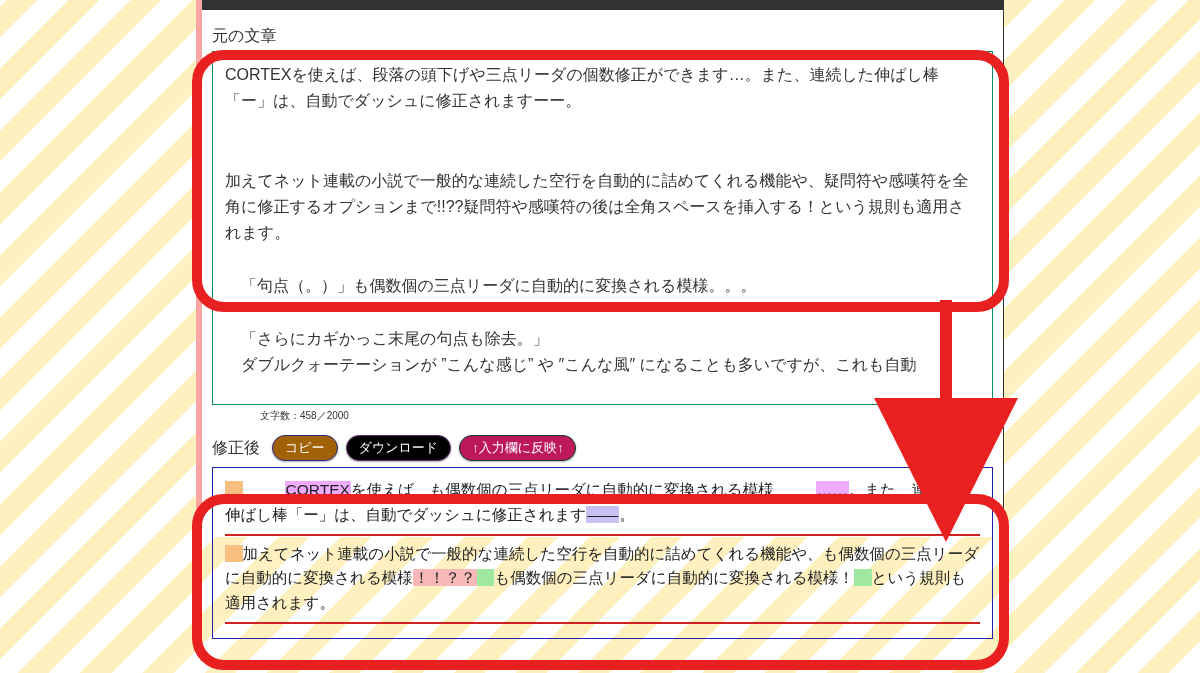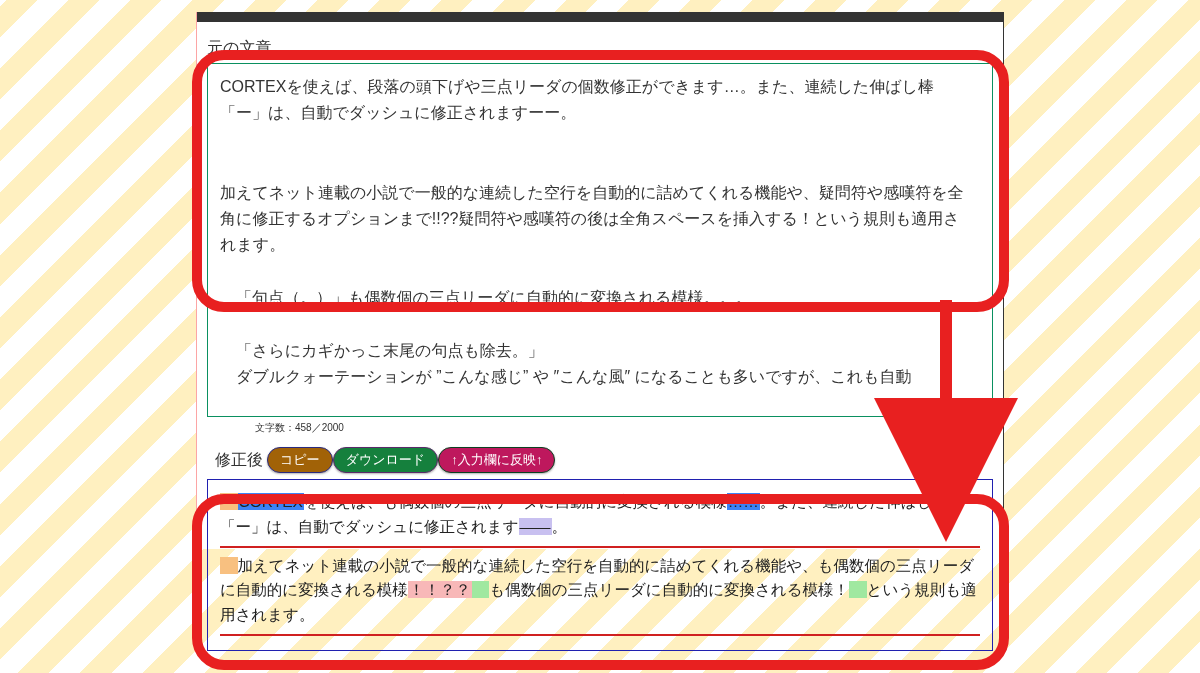--- a/index.html
+++ b/index.html
@@ -19,25 +19,25 @@
         #fff 0px,
         #fff 22px,
         #fff0c0 22px,
         #fff0c0 44px
       );
       z-index: 0;
     }
     .content-frame {
       position: absolute;
       left: 196px;
-      top: 12px;
+      top: 0;
       width: 808px;
       height: 537px;
       background: #fff;
-      border-left: 1px solid #fca5a5;
+      border-left: 6px solid #fca5a5;
       border-right: 1px solid #333;
       z-index: 1;
     }
     .top-bar {
       height: 10px;
       background: #333;
       width: 100%;
     }
     .inner {
       padding: 16px 10px 10px 10px;
@@ -78,56 +78,56 @@
     .char-count {
       font-size: 10px;
       color: #333;
       margin-top: 4px;
       margin-bottom: 12px;
       margin-left: 48px;
     }
     .toolbar-row {
       display: flex;
       align-items: center;
+      gap: 8px;
       margin-bottom: 6px;
-      margin-left: 8px;
     }
     .toolbar-row .section-label {
       margin-bottom: 0;
       margin-right: 4px;
     }
     .btn {
       font-size: 13px;
       padding: 3px 12px;
       border-radius: 14px;
       border: 1px solid currentColor;
       color: #fff;
       cursor: pointer;
       box-shadow: 0 1px 2px rgba(0,0,0,0.3);
     }
     .btn-blue { background: #a16207; border-color: #2a2a80; }
-    .btn-purple { background: #15803d; border-color: #5a2a6a; }
+    .btn-purple { background: #000000; border-color: #5a2a6a; }
     .btn-green { background: #be185d; border-color: #0c4020; }
     .output-box {
       border: 1px solid #2020b0;
       padding: 8px 12px;
       font-size: 15.5px;
       line-height: 1.6;
       color: #222;
     }
     .output-box p {
       margin: 2px 0;
     }
     .hr-red {
       border: none;
       border-top: 2px solid #d02020;
       margin: 6px 0;
     }
     .hl-orange { background: #f8c080; padding: 0 1px; }
-    .hl-cyan { background: #3b82f6; padding: 0 1px; }
+    .hl-cyan { background: #f0abfc; padding: 0 1px; margin-left: 42px; }
     .hl-lav { background: #c8c0f0; padding: 0 1px; }
     .hl-pink { background: #f8b8b8; padding: 0 1px; }
     .hl-green { background: #a0e8a0; padding: 0 1px; }
     .hl-yellow { background: #fff040; padding: 0 1px; }
     .red-outline-top {
       position: absolute;
       border: 10px solid #e82020;
       border-radius: 32px;
       z-index: 5;
       pointer-events: none;

